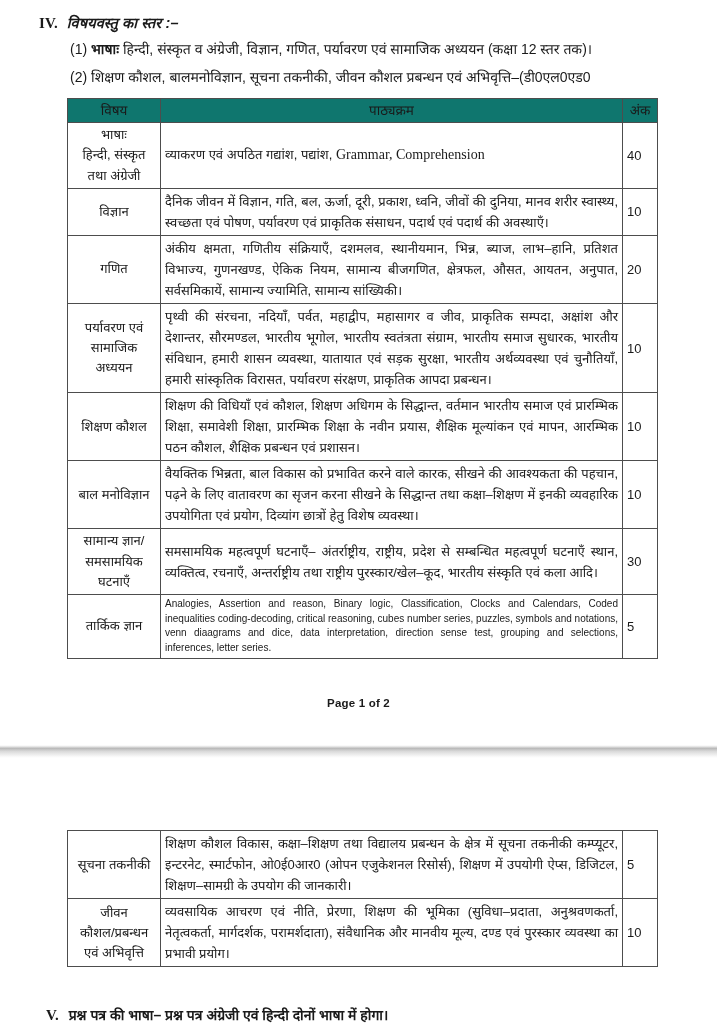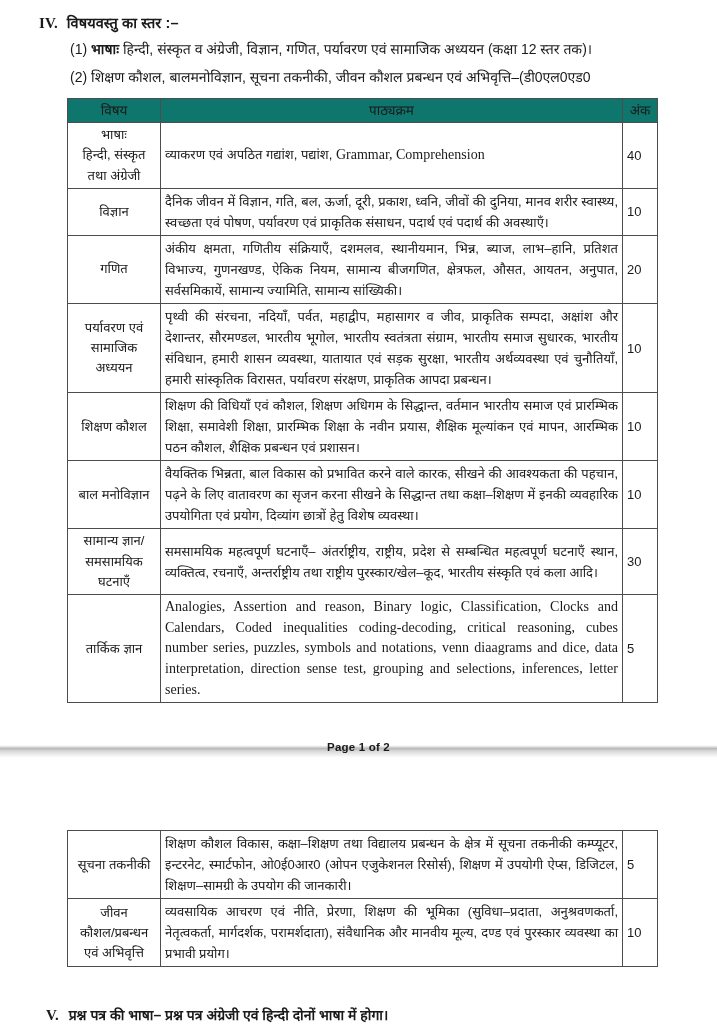--- a/index.html
+++ b/index.html
@@ -40,20 +40,21 @@
     letter-spacing: .1px;
   }
   .section-heading .numeral {
     font-family: "Liberation Serif", "DejaVu Serif", serif;
     font-weight: bold;
     font-size: 15px;
   }
   .section-heading .htext {
     font-weight: bold;
     font-size: 14.5px;
+    font-style: italic;
   }
 
   .sub-line {
     margin: 0 0 5px 42px;
     font-size: 14px;
     line-height: 1.62;
     text-align: justify;
     text-justify: inter-word;
     max-width: 612px;
   }
@@ -101,22 +102,22 @@
   }
   td.content {
     text-align: justify;
     text-justify: inter-word;
     line-height: 1.62;
     font-size: 13px;
     padding: 3px 6px 3px 5px;
     hyphens: none;
   }
   td.content.latin {
-    font-family: Liberation Serif, serif;
-    font-size: 14px;
+    font-family: Liberation Sans, sans-serif;
+    font-size: 10px;
     line-height: 1.48;
   }
   td.marks {
     text-align: left;
     font-size: 13px;
   }
   .mixed-latin {
     font-family: "Liberation Serif", "DejaVu Serif", serif;
     font-size: 14px;
     margin-top: 8px;

